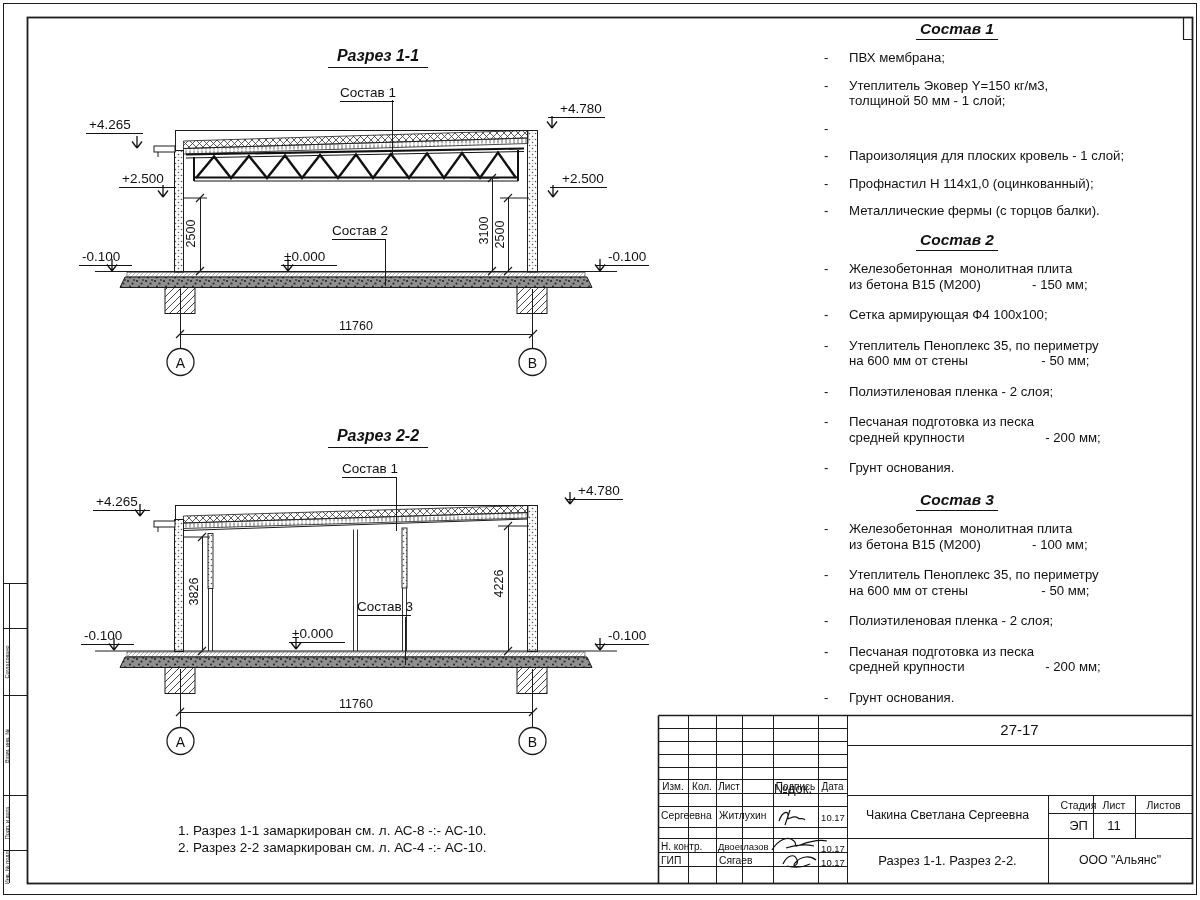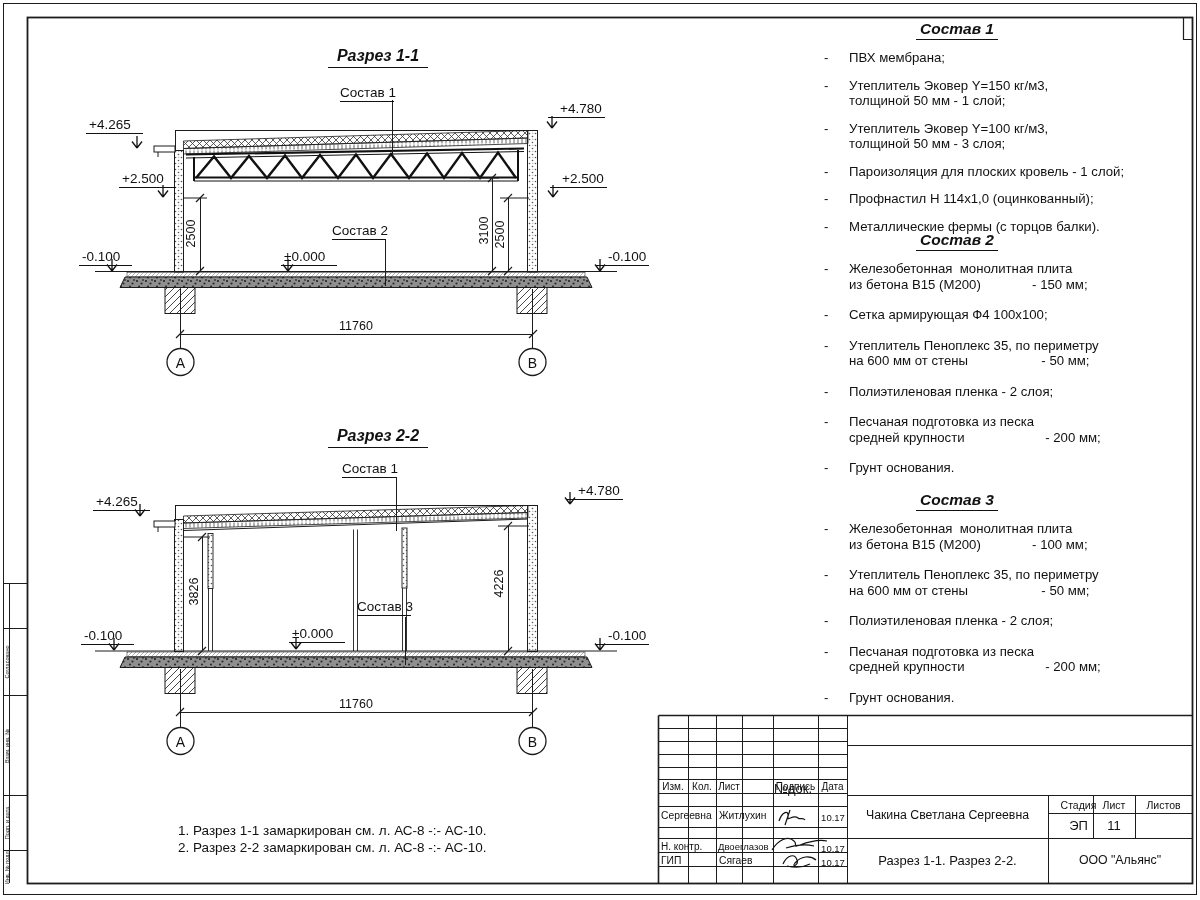--- a/index.html
+++ b/index.html
@@ -214,37 +214,35 @@
   <div class="t elev pr" style="left:289px;top:626px;">±0.000</div>
   <div class="t elev pl" style="left:596px;top:628px;">-0.100</div>
 
   <div class="t vdim" style="left:172px;top:584.5px;">3826</div>
   <div class="t vdim" style="left:477px;top:576.5px;">4226</div>
   <div class="t hdim" style="left:326px;top:697px;">11760</div>
   <div class="t axis" style="left:167px;top:733.5px;">А</div>
   <div class="t axis" style="left:519px;top:733.5px;">В</div>
 
   <div class="t note" style="left:178px;top:822px;">1. Разрез 1-1 замаркирован см. л. АС-8 -:- АС-10.</div>
-  <div class="t note" style="left:178px;top:839px;">2. Разрез 2-2 замаркирован см. л. АС-8 -:- АС-10.</div>
+  <div class="t note" style="left:178px;top:839px;">2. Разрез 2-2 замаркирован см. л. АС-4 -:- АС-10.</div>
 
   <div class="comp-block" style="top:20px;">
     <div class="comp-title"><span>Состав 1</span></div>
     <div class="ci">
         <span class="dash">-</span>
         <span class="ct">ПВХ мембрана;</span>
       </div>
     <div class="ci">
         <span class="dash">-</span>
         <span class="ct">Утеплитель Эковер Y=150 кг/м3,
 толщиной 50 мм - 1 слой;</span>
       </div>
     <div class="ci">
         <span class="dash">-</span>
-        <span class="ct">Утеплитель Эковер Y=100 кг/м3,
-толщиной 50 мм - 3 слоя;</span>
       </div>
     <div class="ci">
         <span class="dash">-</span>
         <span class="ct">Пароизоляция для плоских кровель - 1 слой;</span>
       </div>
     <div class="ci">
         <span class="dash">-</span>
         <span class="ct">Профнастил Н 114х1,0 (оцинкованный);</span>
       </div>
     <div class="ci">
@@ -304,20 +302,21 @@
         <span class="dash">-</span>
         <span class="ct">Песчаная подготовка из песка
 средней крупности                      - 200 мм;</span>
       </div>
     <div class="ci">
         <span class="dash">-</span>
         <span class="ct">Грунт основания.</span>
       </div>
   </div>
 
+  <div class="t c" style="left:847px;top:721px;width:345px;font-size:15px;">27-17</div>
 
   <div class="t c" style="left:658px;top:781px;width:30px;font-size:10px;">Изм.</div>
   <div class="t c" style="left:688px;top:781px;width:28px;font-size:10px;">Кол.</div>
   <div class="t c" style="left:716px;top:781px;width:26px;font-size:10px;">Лист</div>
   <div class="t c" style="left:774px;top:781px;width:31px;font-size:13px;">№док.</div>
   <div class="t c" style="left:773px;top:781px;width:45px;font-size:10px;">Подпись</div>
   <div class="t c" style="left:818px;top:781px;width:29px;font-size:10px;">Дата</div>
 
   <div class="t" style="left:661px;top:810px;font-size:10.3px;">Сергеевна</div>
   <div class="t" style="left:719px;top:810px;font-size:10.3px;">Житлухин</div>

